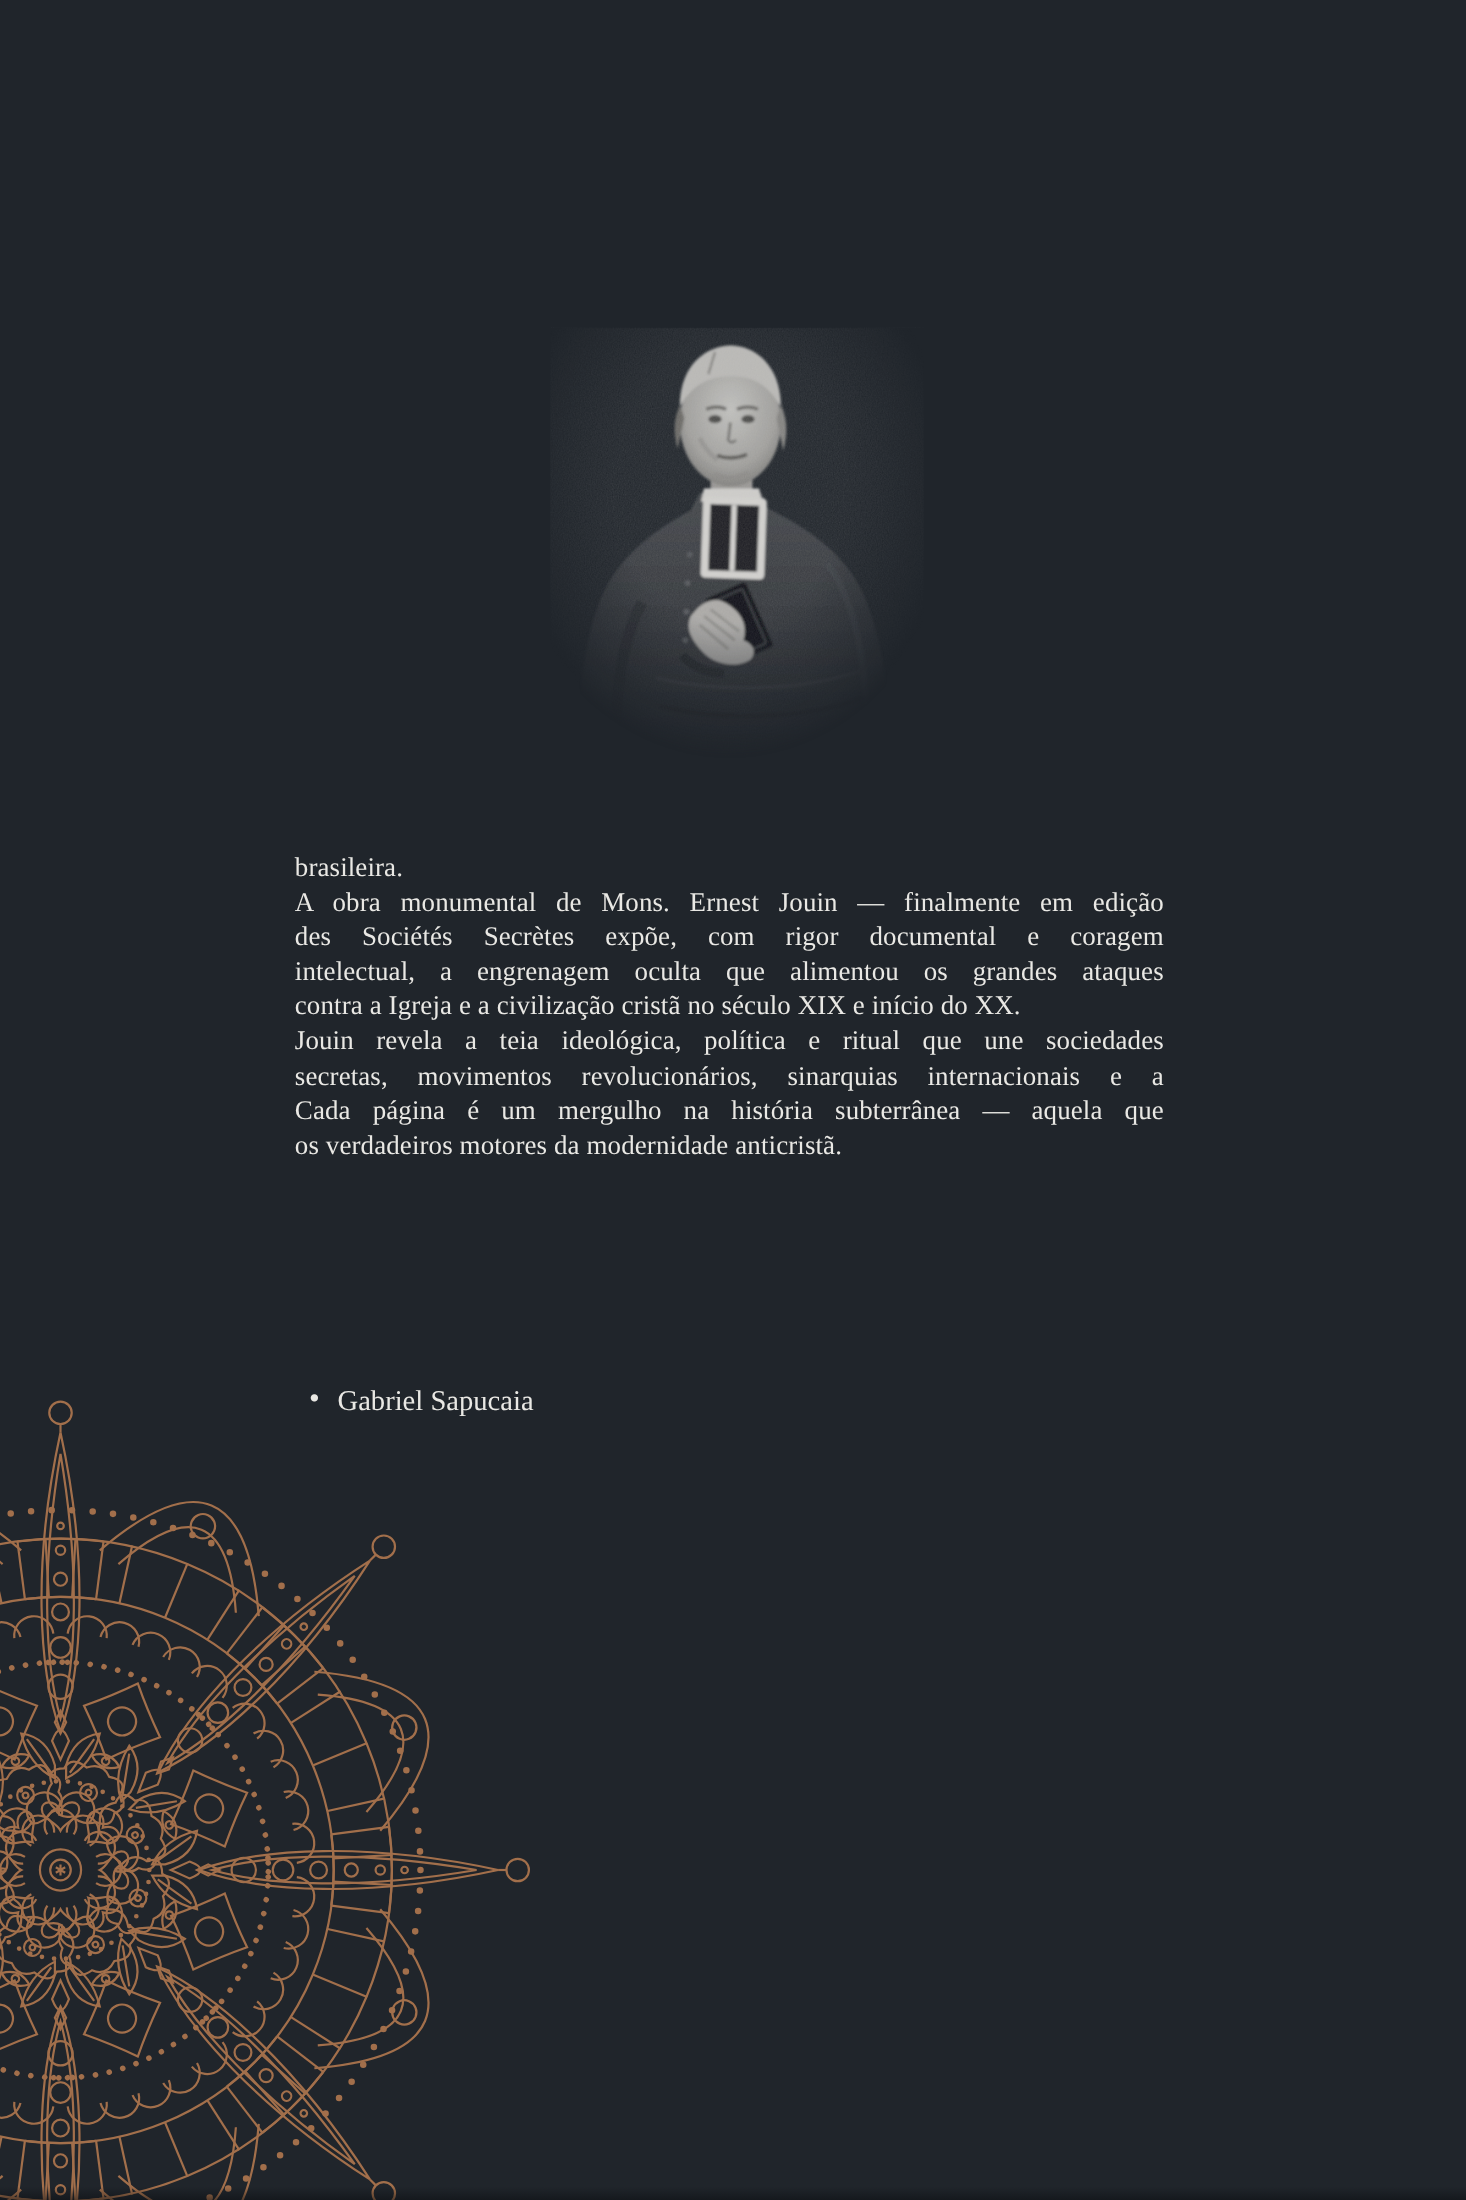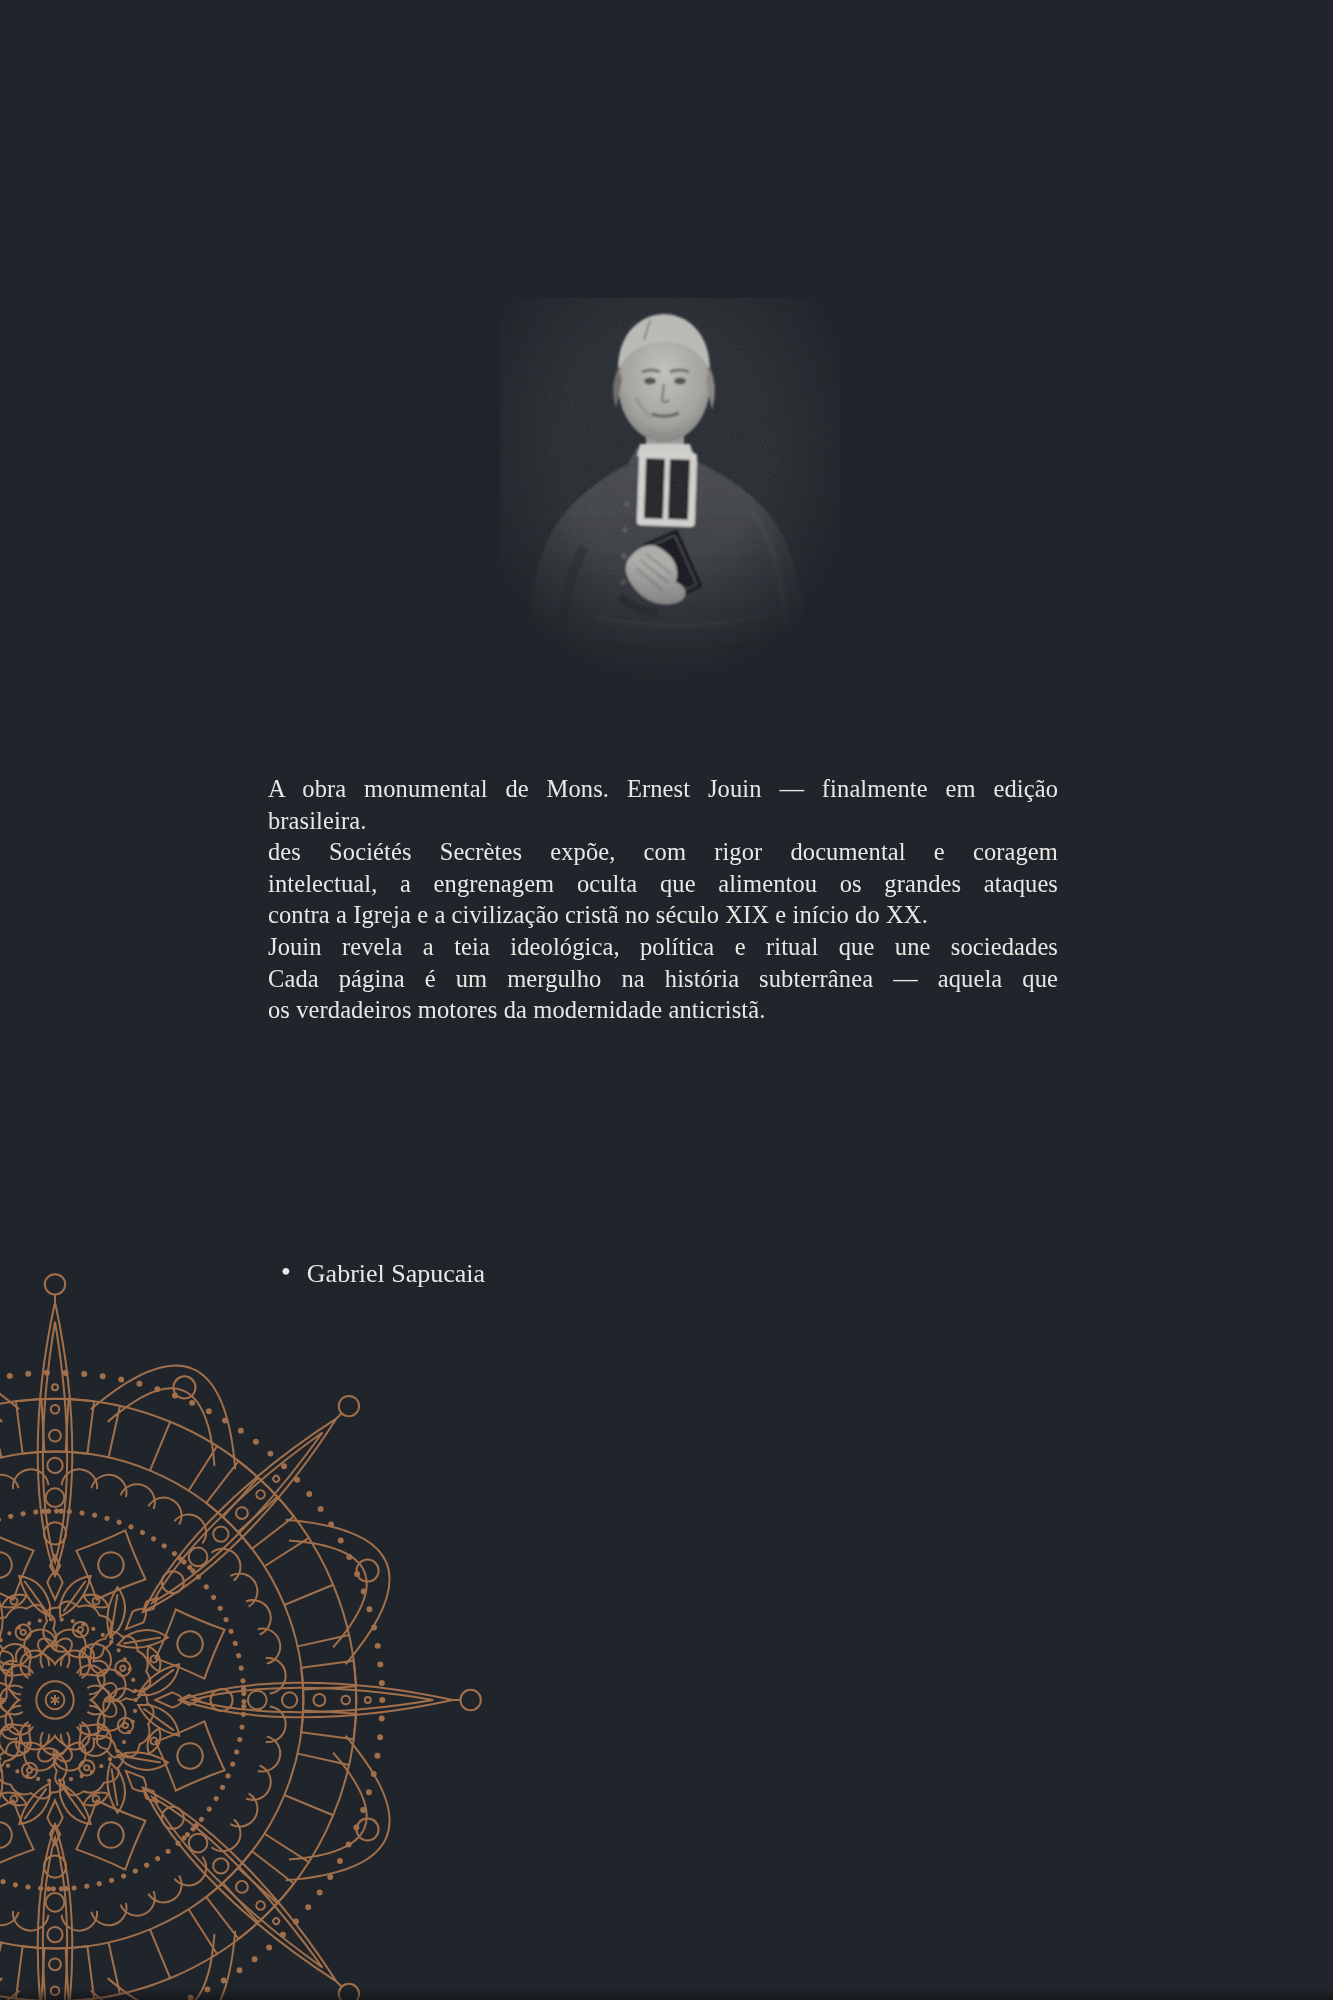--- a/index.html
+++ b/index.html
@@ -105,26 +105,27 @@
         </g>
         <path d="M128,262 C138,248 150,244 160,250 C174,258 180,270 176,284 C186,288 188,296 182,302 C170,310 150,306 140,296 C130,286 122,274 128,262 Z" fill="#b5b3b0"></path>
         <path d="M140,262 L168,284 M146,256 L172,276 M136,270 L162,292" stroke="#8f8d8a" stroke-width="2.5" fill="none" opacity="0.8"></path>
         <path d="M120,298 Q136,314 158,314" stroke="#1f2226" stroke-width="8" fill="none" opacity=".7"></path>
       </g>
       <rect width="340" height="400" filter="url(#grain)"></rect>
     </g>
   </svg>
 
   <div class="desc">
+    <div class="ln">brasileira.</div>
     <div class="ln j">A obra monumental de Mons. Ernest Jouin — finalmente em edição</div>
-    <div class="ln">brasileira.</div>
     <div class="ln j">des Sociétés Secrètes expõe, com rigor documental e coragem</div>
     <div class="ln j">intelectual, a engrenagem oculta que alimentou os grandes ataques</div>
     <div class="ln">contra a Igreja e a civilização cristã no século XIX e início do XX.</div>
     <div class="ln j">Jouin revela a teia ideológica, política e ritual que une sociedades</div>
+    <div class="ln j">secretas, movimentos revolucionários, sinarquias internacionais e a</div>
     <div class="ln j">Cada página é um mergulho na história subterrânea — aquela que</div>
     <div class="ln">os verdadeiros motores da modernidade anticristã.</div>
   </div>
 
   <div class="author">
     <span class="blt">•</span>
     <span>Gabriel Sapucaia</span>
   </div>
 
   <svg class="mandala" viewBox="-550 -550 1100 1100" aria-hidden="true">

